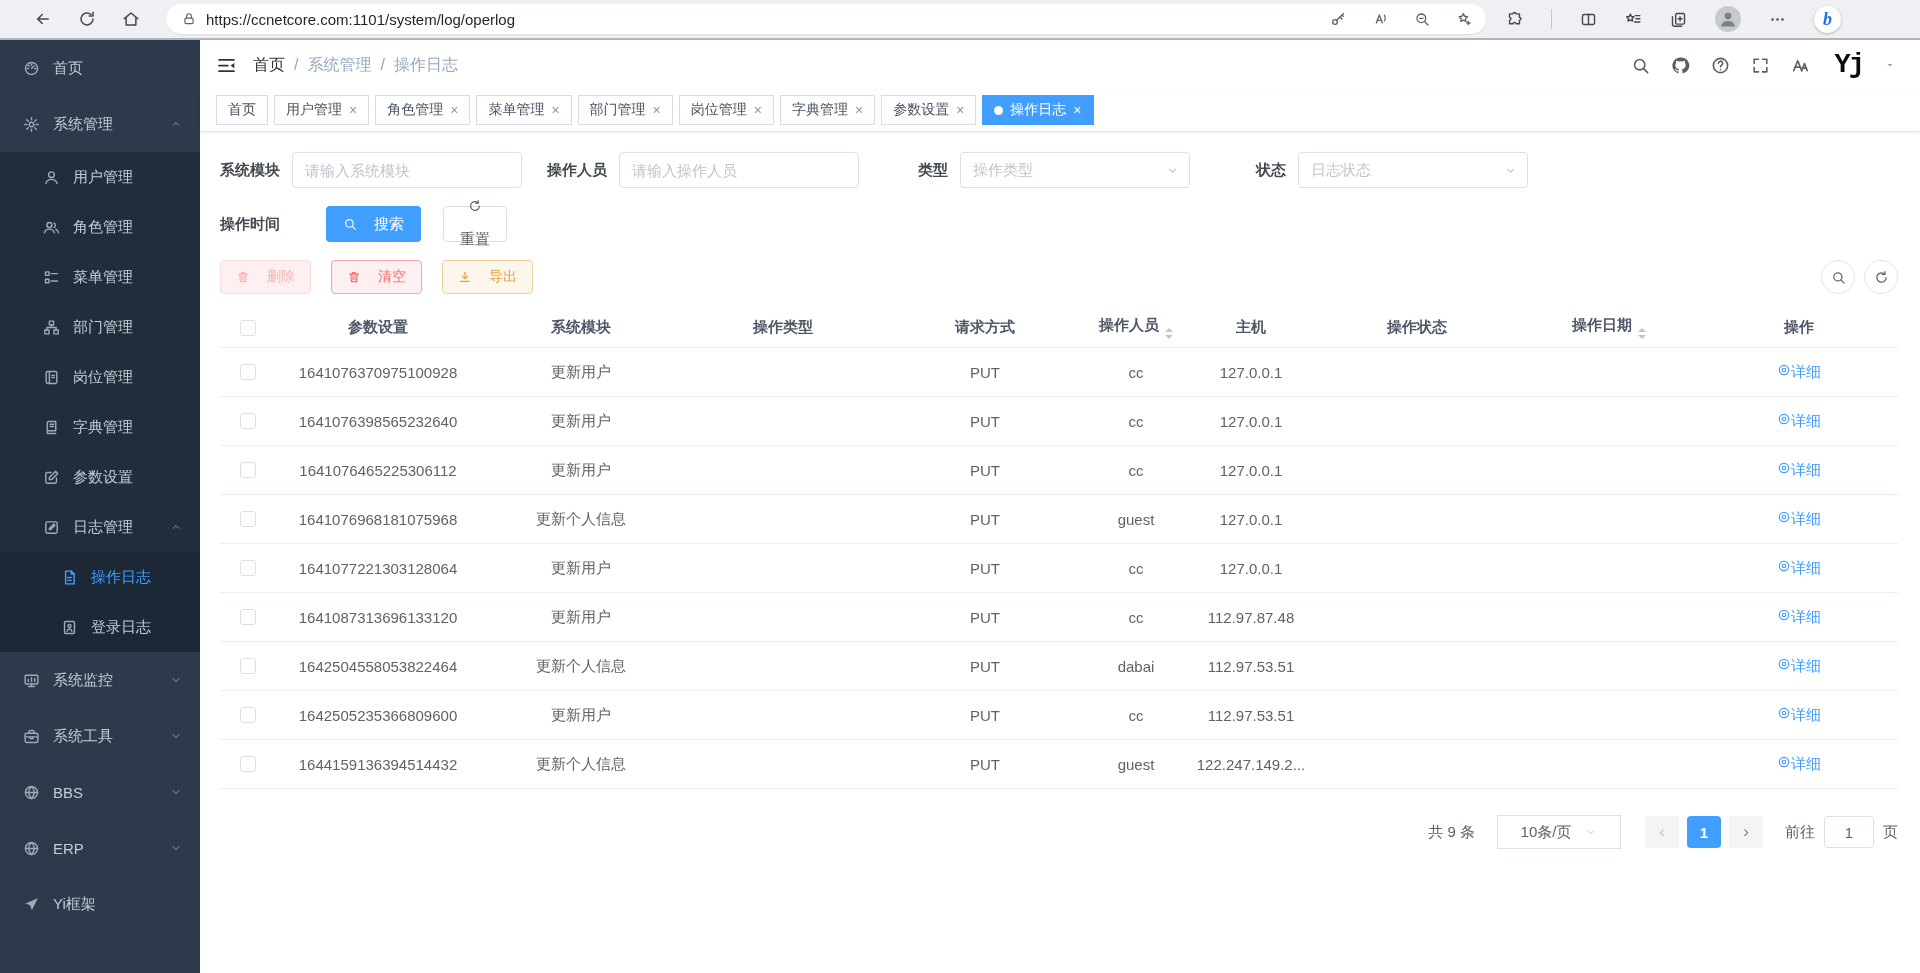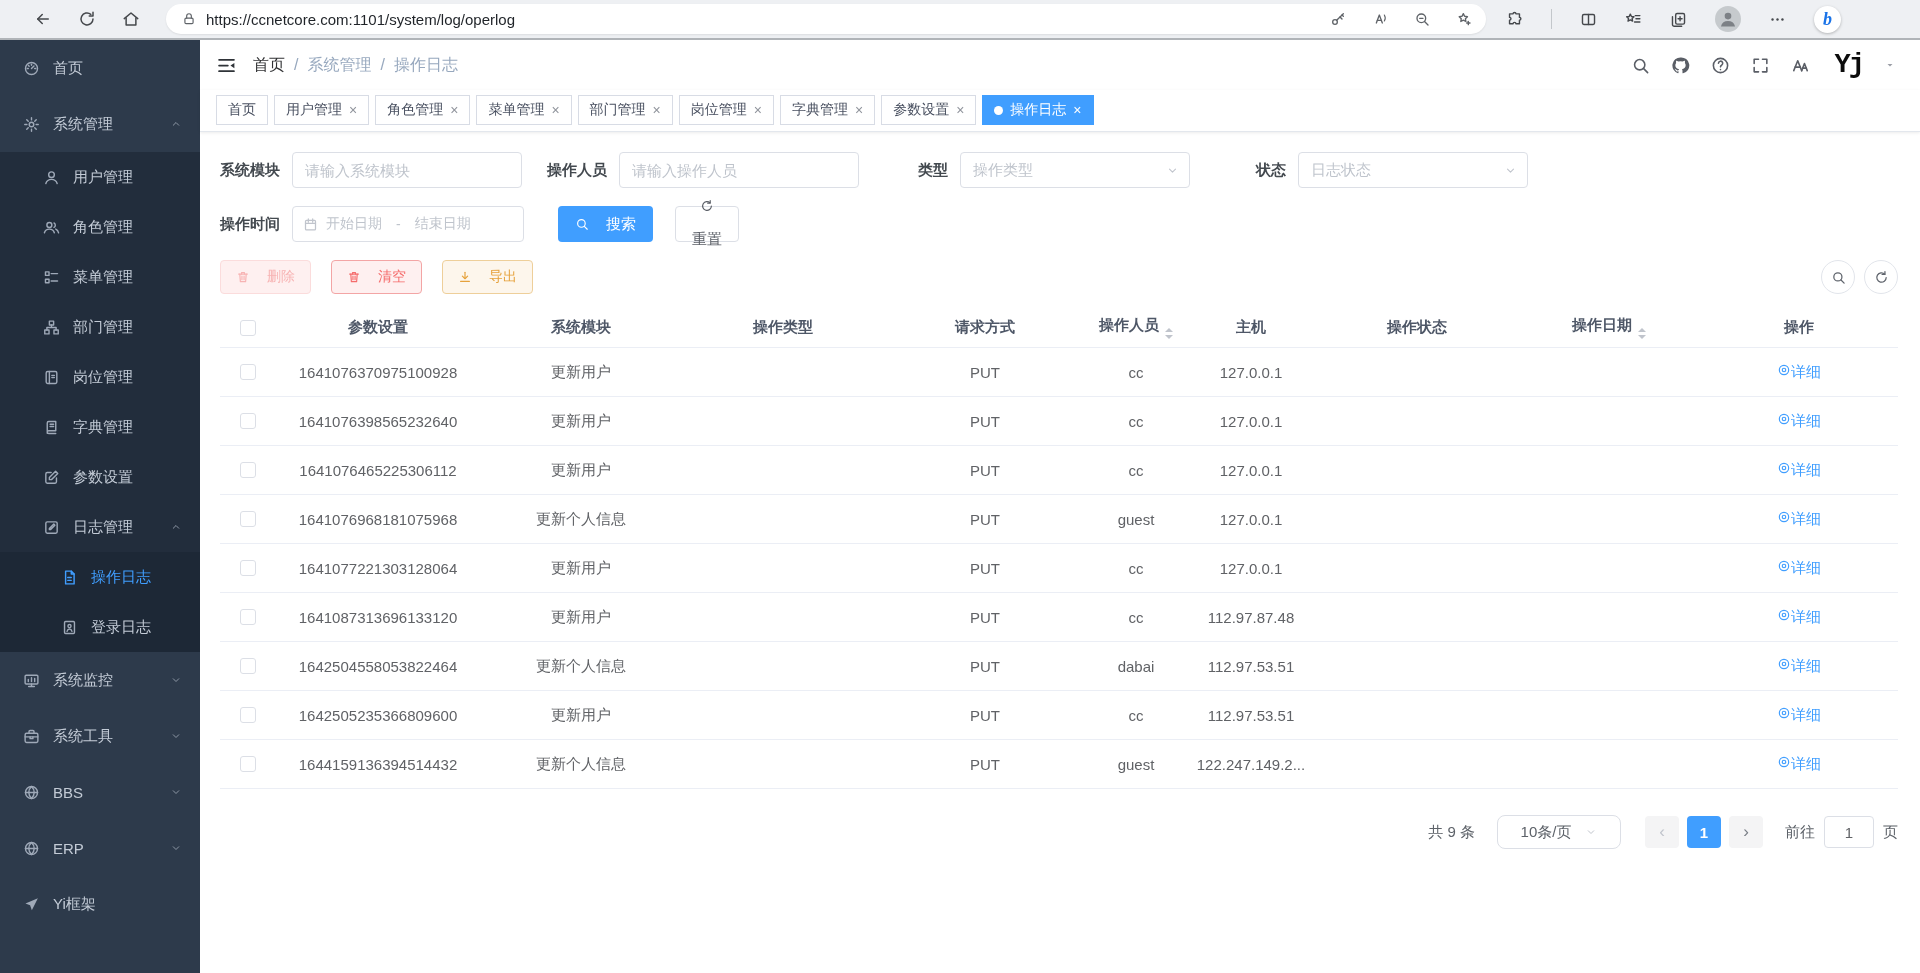--- a/index.html
+++ b/index.html
@@ -94,21 +94,21 @@
   .sort{display:inline-flex;flex-direction:column;margin-left:6px;vertical-align:-2px;cursor:pointer;}
   .sort i{display:block;width:0;height:0;border:4px solid transparent;}
   .sort .up{border-bottom-color:#c0c4cc;border-top-width:0;margin-bottom:3px;}
   .sort .dn{border-top-color:#c0c4cc;border-bottom-width:0;}
   .link{color:#409eff;display:inline-flex;align-items:flex-start;cursor:pointer;}
   .link .ic{font-size:14px;}
 
   
   .pagination{display:flex;align-items:center;justify-content:flex-end;margin-top:26px;font-size:15px;color:#5d6269;}
   .p-total{margin-right:22px;}
-  .p-size{width:124px;height:34px;border:1px solid #dcdfe6;border-radius:8px;background:#fff;display:flex;align-items:center;justify-content:center;gap:14px;cursor:pointer;}
+  .p-size{width:124px;height:34px;border:1px solid #dcdfe6;border-radius:0;background:#fff;display:flex;align-items:center;justify-content:center;gap:14px;cursor:pointer;}
   .p-size .ic{color:#c0c4cc;font-size:12px;}
   .p-btn{width:34px;height:32px;border-radius:4px;background:#f4f4f5;display:flex;align-items:center;justify-content:center;font-size:17px;cursor:pointer;}
   .p-prev{color:#c0c4cc;margin-left:24px;}
   .p-next{color:#7a7f87;margin-left:8px;}
   .p-cur{width:34px;height:32px;border-radius:4px;background:#409eff;color:#fff;font-weight:bold;display:flex;align-items:center;justify-content:center;margin-left:8px;cursor:pointer;}
   .p-goto{margin-left:22px;}
   .p-input{width:50px;height:32px;border:1px solid #dcdfe6;border-radius:4px;text-align:center;font-size:15px;color:#606266;margin:0 9px;outline:none;background:#fff;}
 </style>
 </head>
 <body>
@@ -561,31 +561,20 @@
                   <path d="M6.5 9.5L12 15l5.5-5.5"></path>
                 </svg>
               </span>
           </div>
         </div>
       </div>
 
       <div class="f-row">
         <div class="f-group">
           <span class="f-label">操作时间</span>
-          <div class="f-date">
-            <span class="ic">
-                <svg viewBox="0 0 24 24" width="1em" height="1em" fill="none" stroke="currentColor" stroke-width="2" stroke-linecap="round" stroke-linejoin="round">
-                  <rect x="4" y="5.5" width="16" height="15" rx="1.5"></rect>
-                  <path d="M4 10h16M8.5 3v5M15.5 3v5"></path>
-                </svg>
-              </span>
-            <span class="ph">开始日期</span>
-            <span class="sep">-</span>
-            <span class="ph">结束日期</span>
-          </div>
         </div>
         <div class="btn btn-primary m-search">
           <span class="ic">
               <svg viewBox="0 0 24 24" width="1em" height="1em" fill="none" stroke="currentColor" stroke-width="2" stroke-linecap="round" stroke-linejoin="round">
                 <circle cx="11" cy="11" r="6.5"></circle>
                 <path d="M16 16l5 5"></path>
               </svg>
             </span>
           <span>搜索</span>
         </div>

